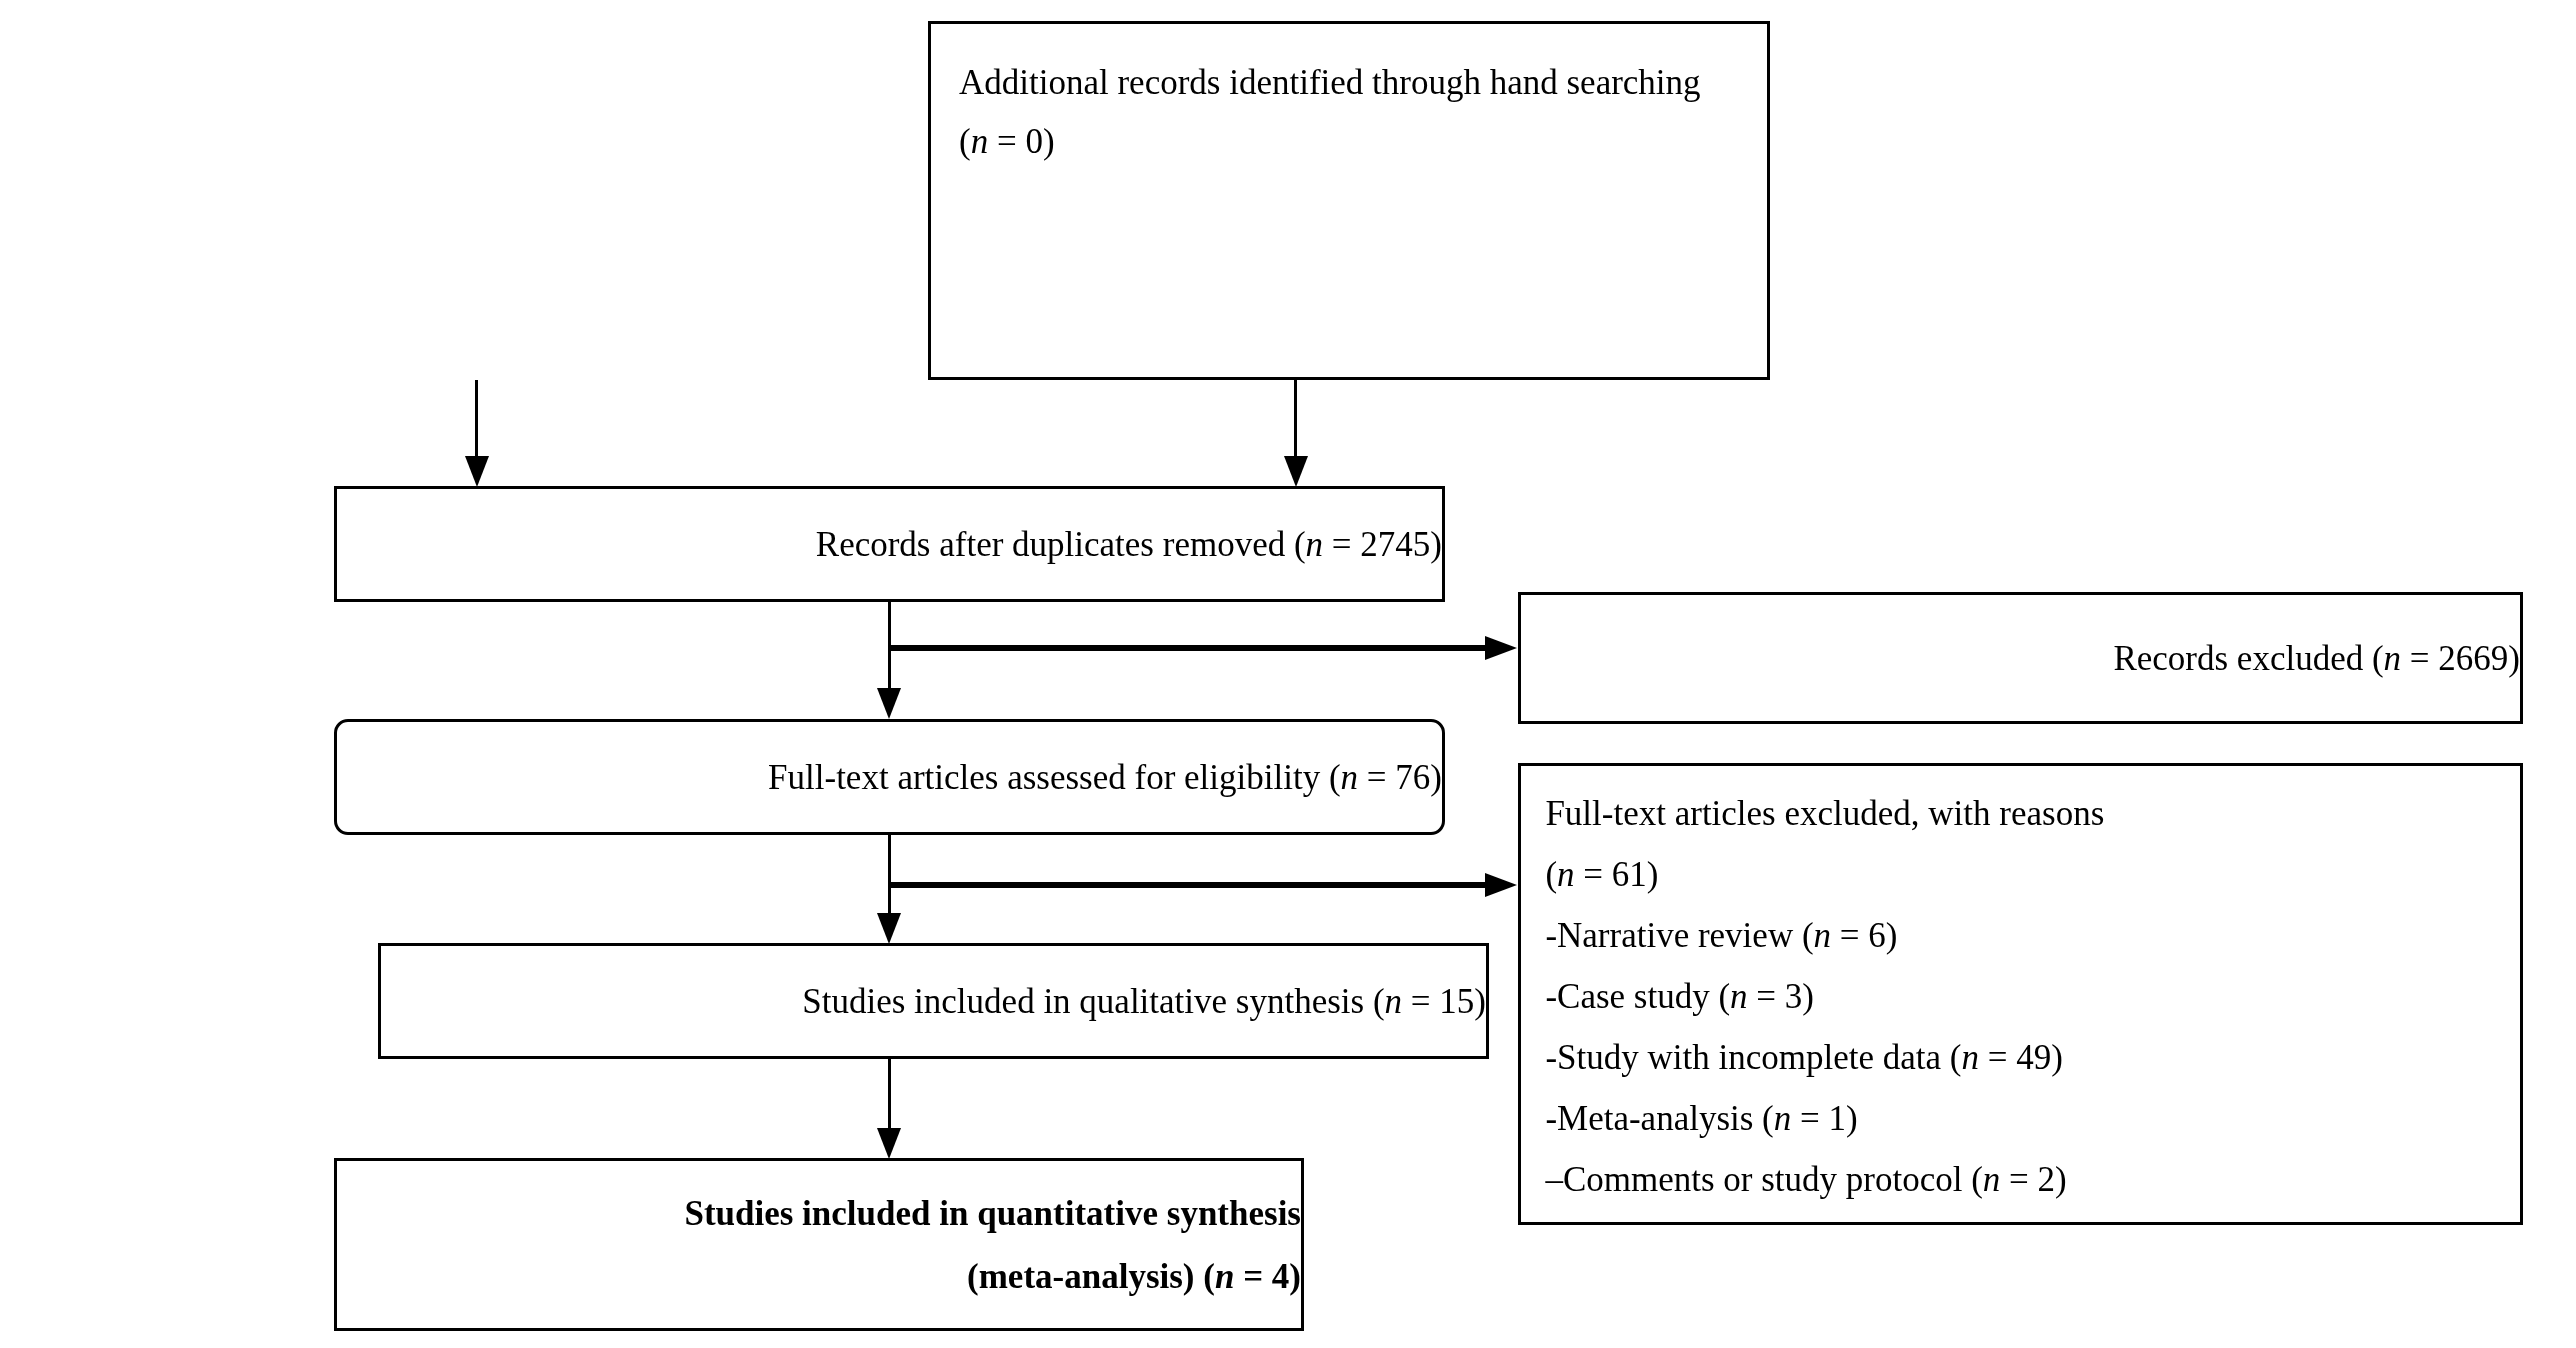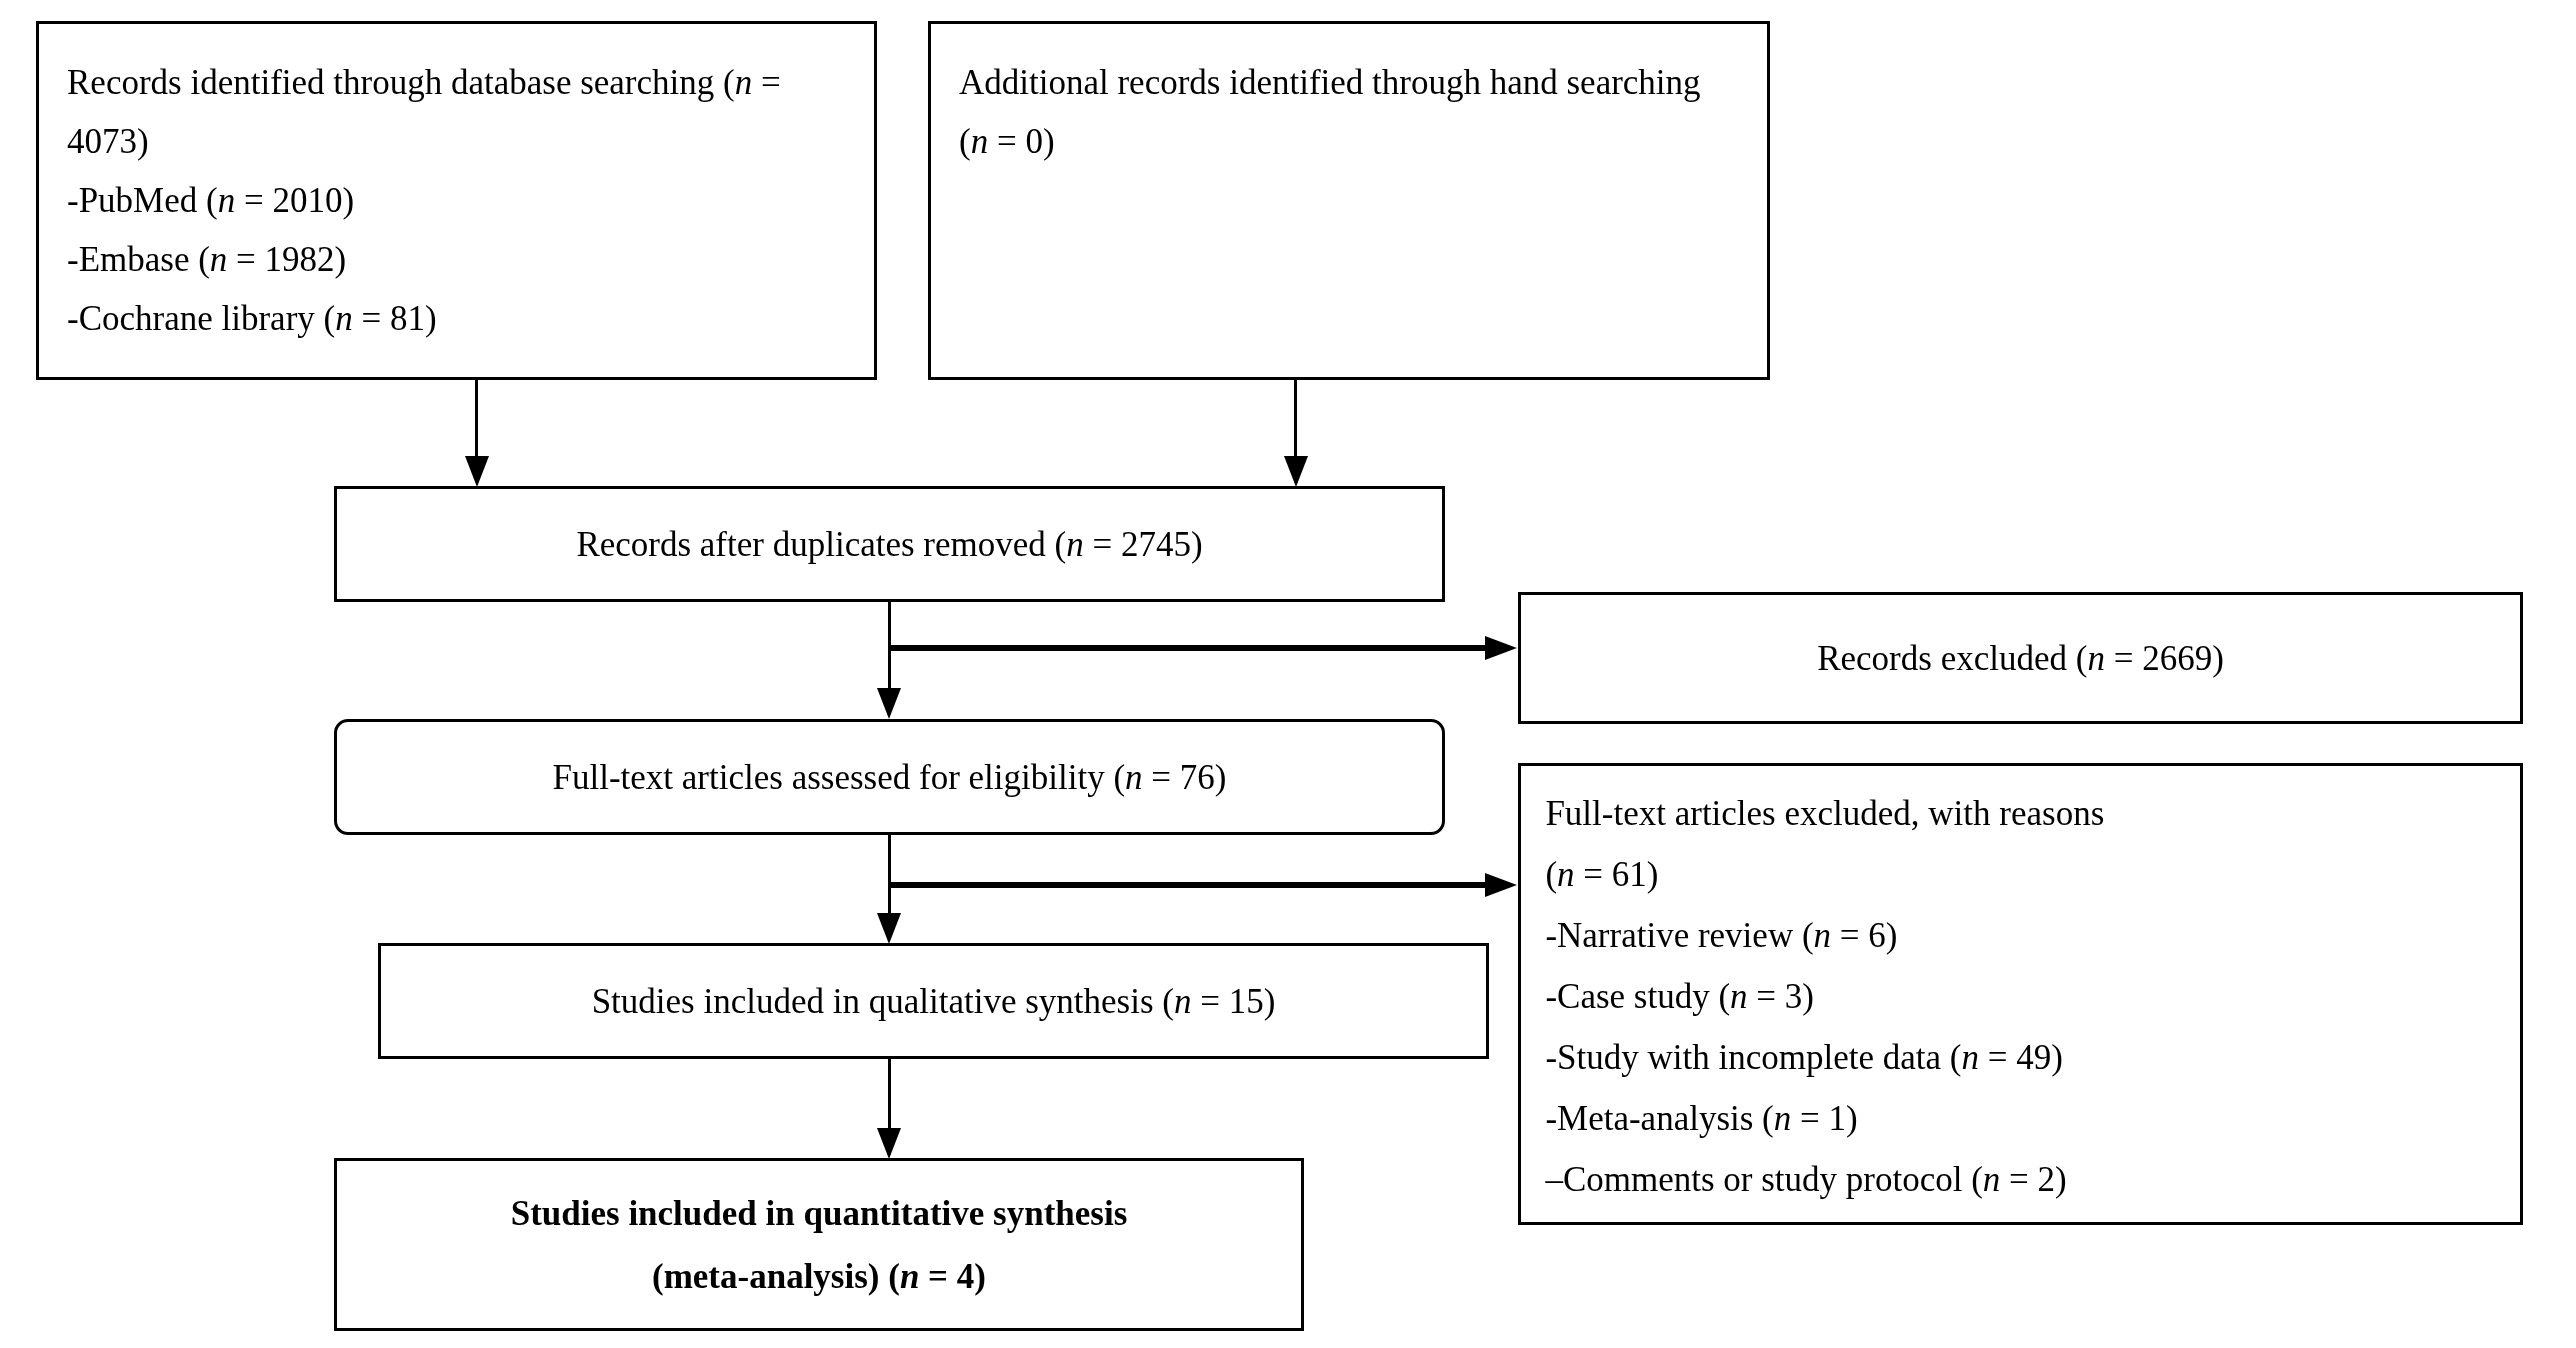--- a/index.html
+++ b/index.html
@@ -22,21 +22,21 @@
     box-sizing: border-box;
     font-size: 35px;
     line-height: 59px;
   }
   .box.pad {
     padding: 29px 28px;
   }
   .box.center {
     display: flex;
     flex-direction: column;
-    align-items: center;
+    align-items: flex-end;
     justify-content: center;
     text-align: center;
   }
   .line { white-space: normal; }
   .vline {
     position: absolute;
     width: 2.8px;
     background: #000000;
   }
   .hline {
@@ -59,26 +59,20 @@
     border-top: 12px solid transparent;
     border-bottom: 12px solid transparent;
     border-left: 32px solid #000000;
   }
 </style>
 </head>
 <body>
 
 <div class="canvas">
 
-  <div class="box pad" style="left:36px; top:21px; width:841px; height:359px;">
-    <div class="line nfmt">Records identified through database searching (<i>n</i> = 4073)</div>
-    <div class="line nfmt">-PubMed (<i>n</i> = 2010)</div>
-    <div class="line nfmt">-Embase (<i>n</i> = 1982)</div>
-    <div class="line nfmt">-Cochrane library (<i>n</i> = 81)</div>
-  </div>
 
   <div class="box pad" style="left:928px; top:21px; width:842px; height:359px;">
     <div class="line nfmt">Additional records identified through hand searching</div>
     <div class="line nfmt">(<i>n</i> = 0)</div>
   </div>
 
   <div>
     <div class="vline" style="left:475px; top:380px; height:80px;"></div>
     <div class="arrow-down" style="left:465px; top:456px;"></div>
   </div>

